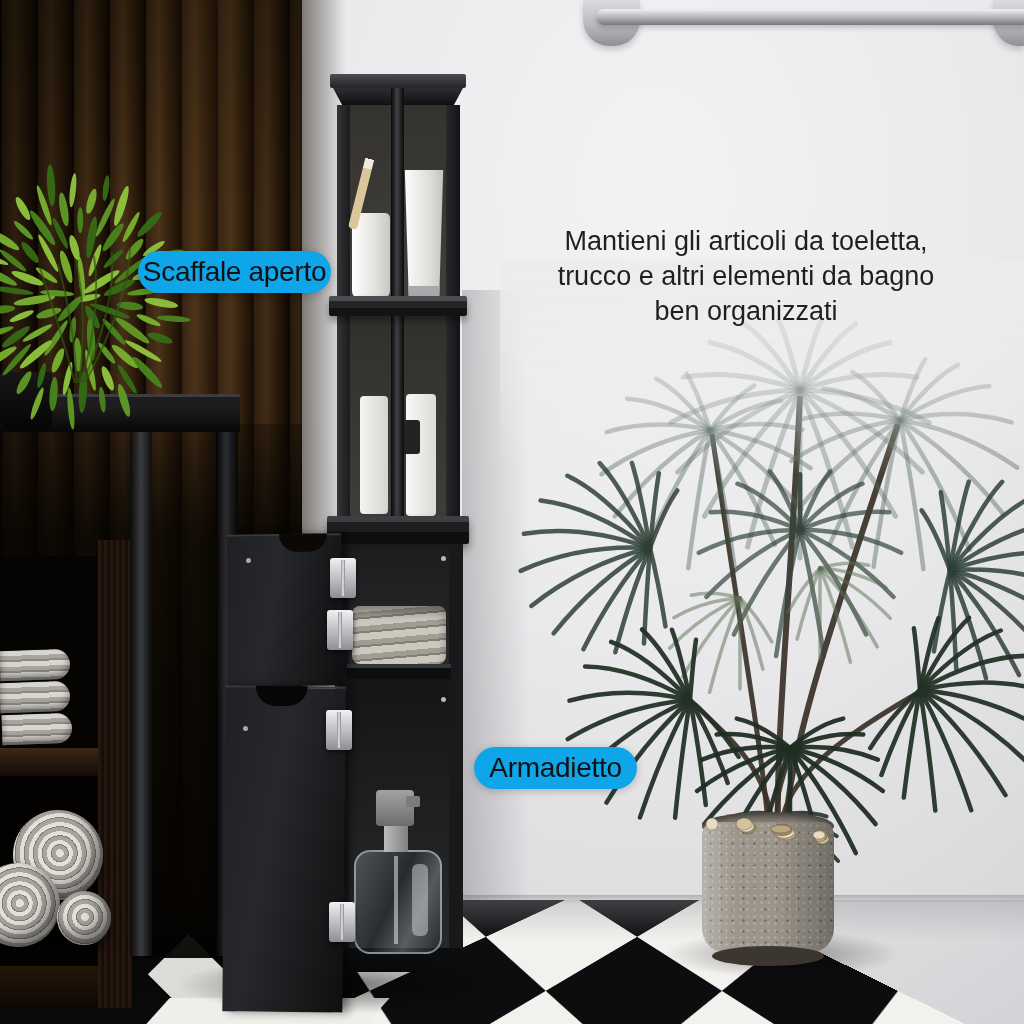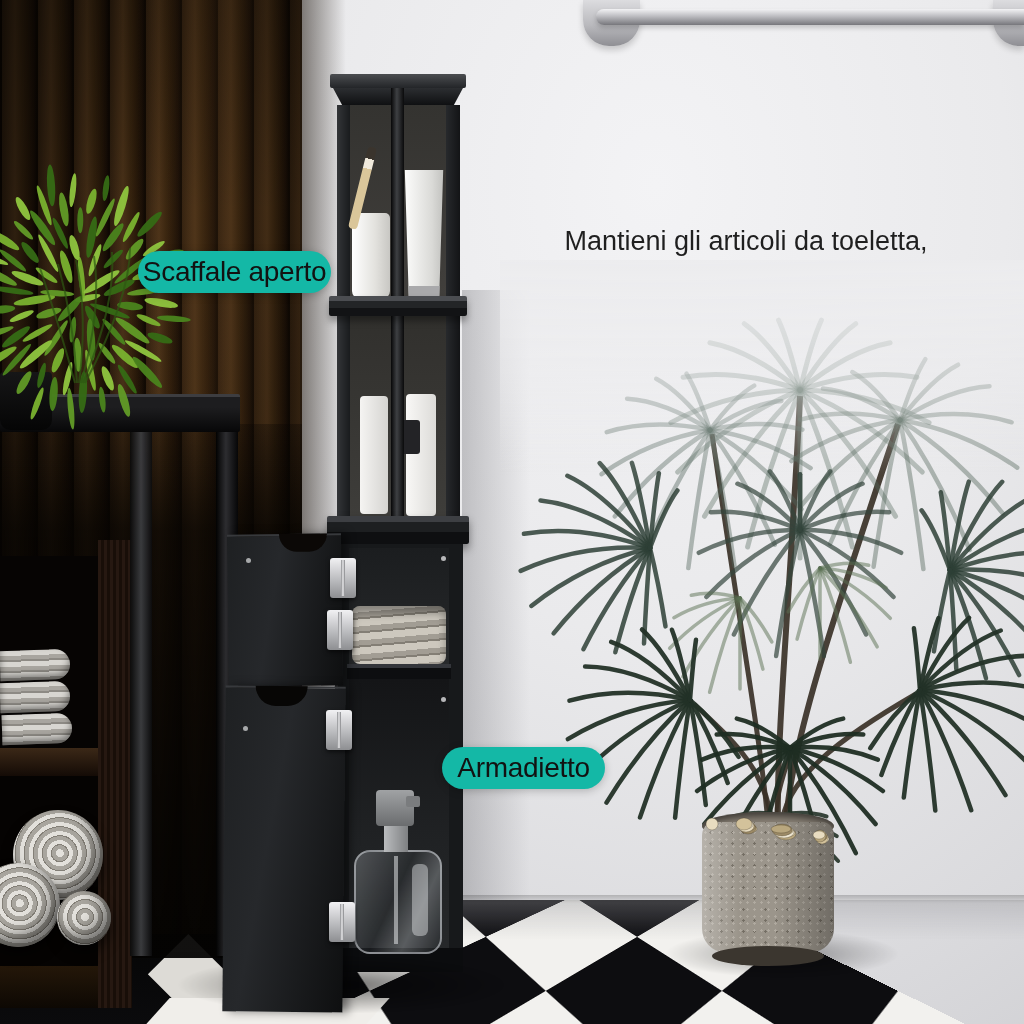--- a/index.html
+++ b/index.html
@@ -32,25 +32,25 @@
     box-shadow:0 3px 5px rgba(0,0,0,.18);}
 
   
   #headline{left:468px;top:86px;width:556px;text-align:center;color:#151515;
     font-weight:bold;font-size:56px;line-height:61px;letter-spacing:1px;
     -webkit-text-stroke:2.2px #151515;}
   #subheadline{left:468px;top:224px;width:556px;text-align:center;color:#1f1f1f;
     font-size:27px;line-height:35px;}
 
   
-  .pill{height:42px;background:#14b8a6;border-radius:21px;display:flex;align-items:center;
+  .pill{height:42px;background:#0ea5e9;border-radius:21px;display:flex;align-items:center;
     justify-content:center;color:#121212;font-size:28px;letter-spacing:-.3px;
     box-shadow:0 2px 8px rgba(0,0,0,.22);z-index:40;}
   #pill-shelf{left:138px;top:251px;width:193px;}
-  #pill-cabinet{left:442px;top:747px;width:163px;}
+  #pill-cabinet{left:474px;top:747px;width:163px;}
 
   
   #palm-svg{left:500px;top:268px;width:524px;height:704px;z-index:6;}
   #palm-fade{left:500px;top:260px;width:524px;height:215px;z-index:7;
     background:linear-gradient(180deg, rgba(236,236,238,.95) 0%, rgba(236,236,238,.55) 50%, rgba(236,236,238,0) 100%);}
   #pot-shadow{left:664px;top:930px;width:236px;height:48px;z-index:5;
     background:radial-gradient(ellipse at 50% 50%, rgba(0,0,0,.38), rgba(0,0,0,0) 70%);}
   #pot{left:702px;top:822px;width:132px;height:130px;z-index:8;
     border-radius:12px 12px 22px 22px / 14px 14px 24px 24px;
     background-color:#9b958b;
@@ -557,20 +557,22 @@
   <div class="abs hinge" style="left:330px;top:558px;"></div>
   <div class="abs hinge" style="left:327px;top:610px;"></div>
   <div class="abs hinge" style="left:326px;top:710px;"></div>
   <div class="abs hinge" style="left:329px;top:902px;"></div>
 
   <div id="text-layer">
     <div class="abs" id="headline">
     </div>
     <div class="abs" id="subheadline">
       <div>Mantieni gli articoli da toeletta,</div>
+      <div>trucco e altri elementi da bagno</div>
+      <div>ben organizzati</div>
     </div>
     <div class="abs pill" id="pill-shelf">
       <span>Scaffale aperto</span>
     </div>
     <div class="abs pill" id="pill-cabinet">
       <span>Armadietto</span>
     </div>
   </div>
 </div>
 

